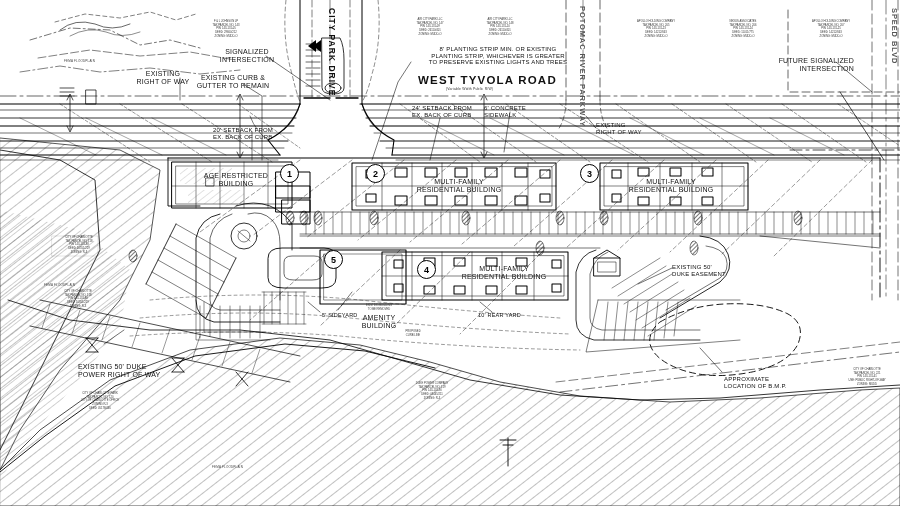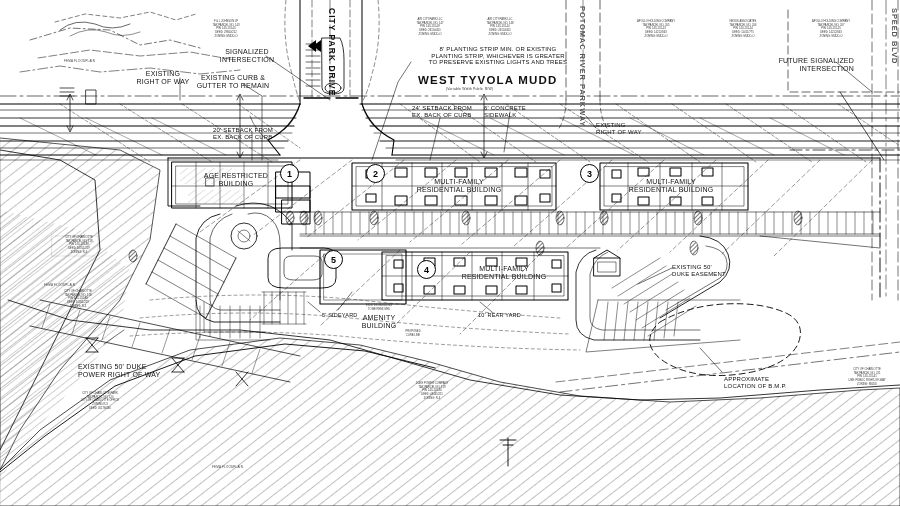--- a/index.html
+++ b/index.html
@@ -524,21 +524,21 @@
       <path d="M86 90 L96 90 L96 104 L86 104 Z" fill="none"></path>
       <path d="M60 88 L74 88 M60 92 L74 92 M60 96 L74 96"></path>
     </g>
 
     <g stroke-width="0.35">
       <path d="M52 236 L98 236 L98 256 L52 256 Z" opacity=".3"></path>
     </g>
   </g>
 </svg>
 
-<div class="lbl roadname" style="left:418px; top:74px;">WEST TYVOLA MUDD</div>
+<div class="lbl roadname" style="left:418px; top:74px;">WEST TYVOLA ROAD</div>
 <div class="lbl" style="left:446px; top:88px; font-size:3.4px; color:#333;">(Variable Width Public R/W)</div>
 
 <div class="lbl" style="left:326px; top:8px; font-size:8.5px; font-weight:bold; letter-spacing:1px;
             writing-mode:vertical-rl; text-orientation:mixed;">CITY PARK DRIVE</div>
 
 <div class="lbl" style="left:578px; top:6px; font-size:7.5px; font-weight:bold; letter-spacing:.9px;
             writing-mode:vertical-rl; text-orientation:mixed; color:#555;">POTOMAC RIVER PARKWAY</div>
 
 <div class="lbl" style="left:890px; top:8px; font-size:7.5px; font-weight:bold; letter-spacing:.9px;
             writing-mode:vertical-rl; text-orientation:mixed; color:#555;">SPEED BLVD</div>

